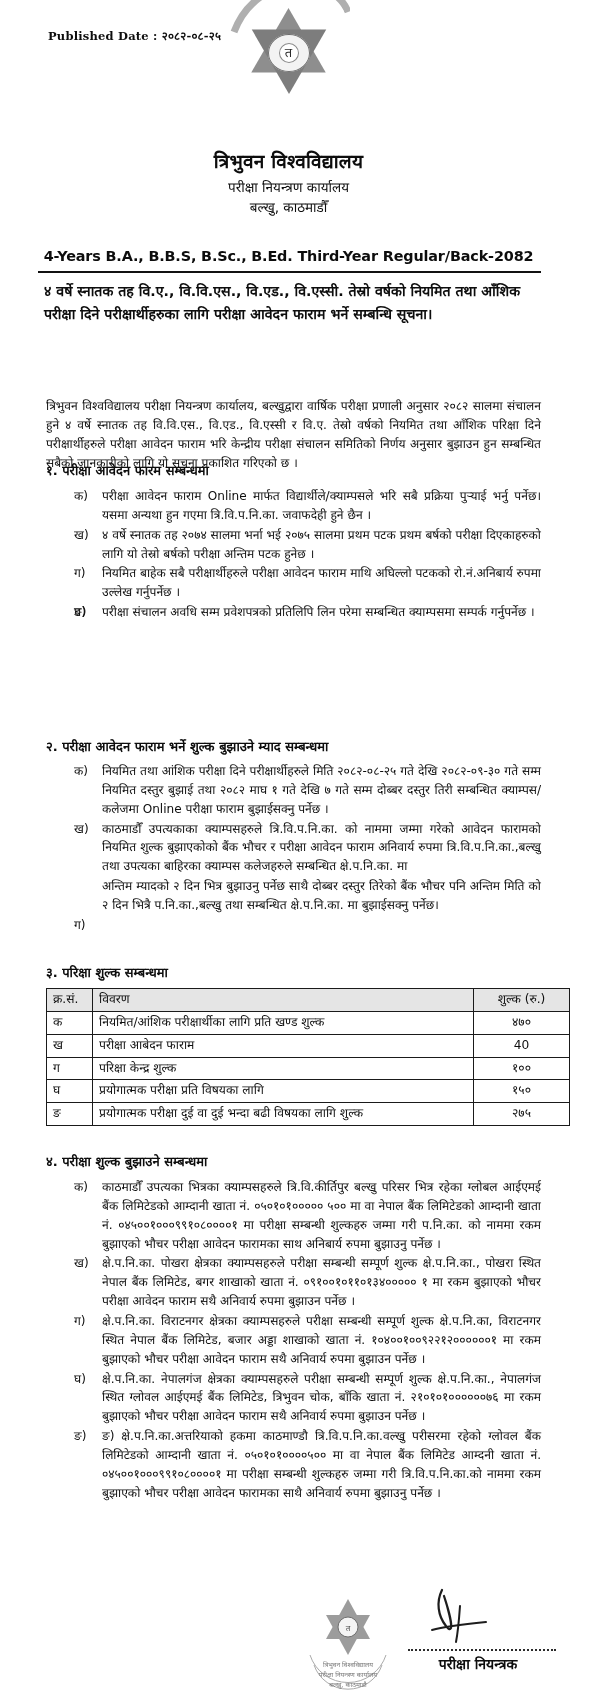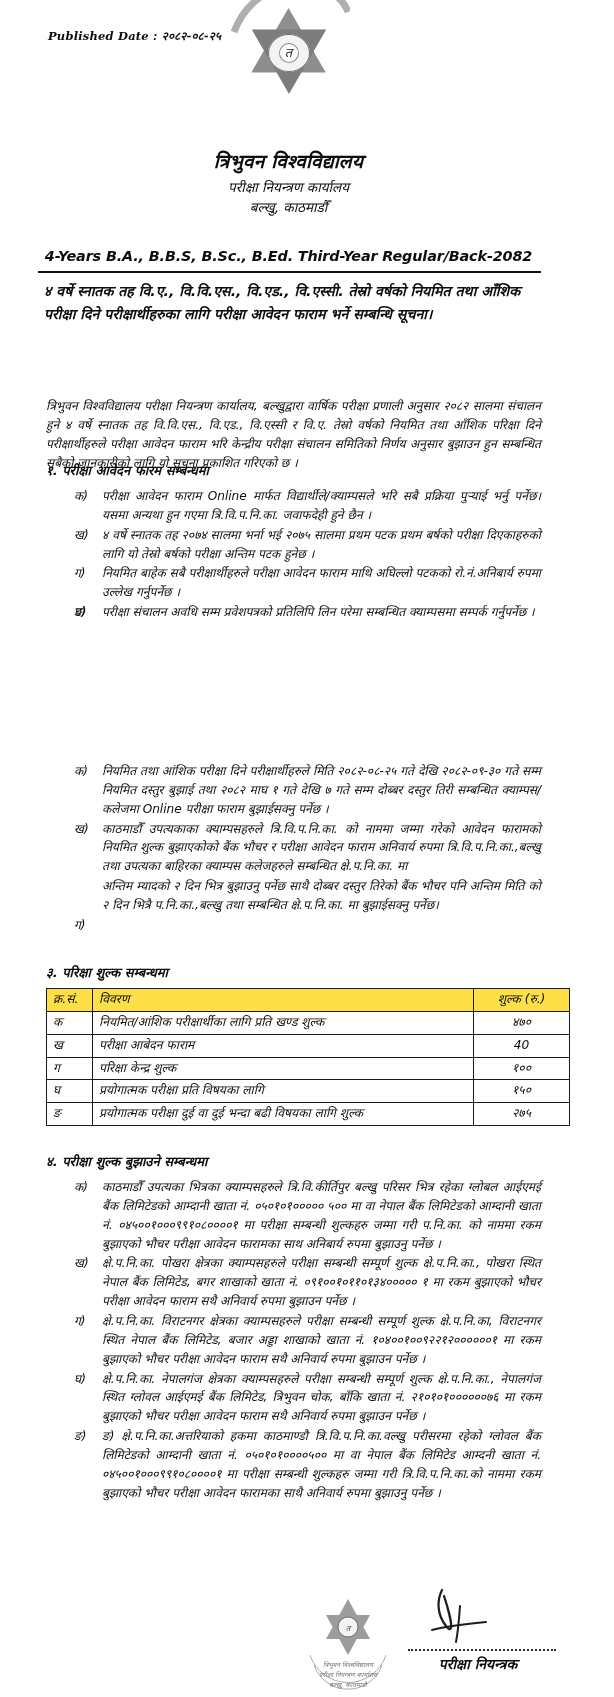--- a/index.html
+++ b/index.html
@@ -6,21 +6,21 @@
   html, body { margin: 0; padding: 0; }
   body {
     width: 614px;
     height: 1697px;
     background: #ffffff;
     font-family: "DejaVu Sans", "Liberation Sans", sans-serif;
     color: #0d0d0d;
     position: relative;
     overflow: hidden;
   }
-  .page { position: relative; width: 577px; height: 1697px; padding: 0; font-style: italic; }
+  .page { position: relative; width: 577px; height: 1697px; padding: 0; }
 
   
   .pubdate {
     position: absolute;
     left: 48px; top: 28px;
     font-family: "DejaVu Serif", "Liberation Serif", serif;
     font-weight: bold;
     font-size: 11.5px;
     letter-spacing: 0.2px;
     white-space: nowrap;
@@ -158,21 +158,21 @@
     font-size: 12.2px;
   }
   table.fee th, table.fee td {
     border: 1px solid #1a1a1a;
     padding: 3px 6px;
     text-align: left;
     vertical-align: middle;
     line-height: 1.3;
     height: 21px;
   }
-  table.fee thead th { background: #fde047; font-weight: normal; margin-left: 18px; }
+  table.fee thead th { background: #e5e5e5; font-weight: normal; margin-left: 18px; }
   table.fee .c-sn   { width: 46px; text-align: left; }
   table.fee .c-fee  { width: 96px; text-align: center; }
   table.fee thead .c-fee { text-align: center; }
 
   
   .stamp {
     position: absolute;
     left: 296px; top: 1593px;
     width: 104px; height: 100px;
     color: #7c7c7c;
@@ -240,20 +240,21 @@
 
   <div class="sec-head sec1">१. परीक्षा आवेदन फारम सम्बन्धमा</div>
   <ol class="lst lst1">
     <li><span class="mk">क)</span><span>परीक्षा आवेदन फाराम Online मार्फत विद्यार्थीले/क्याम्पसले भरि सबै प्रक्रिया पुऱ्याई भर्नु पर्नेछ। यसमा अन्यथा हुन गएमा त्रि.वि.प.नि.का. जवाफदेही  हुने छैन ।</span></li>
     <li><span class="mk">ख)</span><span>४ वर्षे स्नातक तह २०७४ सालमा भर्ना भई २०७५ सालमा प्रथम पटक प्रथम बर्षको परीक्षा दिएकाहरुको लागि यो तेस्रो बर्षको परीक्षा अन्तिम पटक हुनेछ ।</span></li>
     <li><span class="mk">ग)</span><span>नियमित बाहेक सबै परीक्षार्थीहरुले परीक्षा आवेदन फाराम माथि अघिल्लो पटकको रो.नं.अनिबार्य रुपमा उल्लेख गर्नुपर्नेछ ।</span></li>
     <li><span class="mk">घ)</span></li>
     <li><span class="mk">ङ)</span><span>परीक्षा संचालन अवधि सम्म प्रवेशपत्रको प्रतिलिपि लिन परेमा सम्बन्धित क्याम्पसमा सम्पर्क गर्नुपर्नेछ ।</span></li>
   </ol>
 
+  <div class="sec-head sec2">२. परीक्षा आवेदन फाराम भर्ने शुल्क बुझाउने म्याद सम्बन्धमा</div>
   <ol class="lst lst2">
     <li><span class="mk">क)</span><span>नियमित तथा आंशिक परीक्षा दिने परीक्षार्थीहरुले मिति २०८२-०८-२५ गते देखि २०८२-०९-३० गते सम्म नियमित दस्तुर बुझाई तथा २०८२  माघ १ गते देखि ७ गते सम्म दोब्बर दस्तुर तिरी सम्बन्धित क्याम्पस/कलेजमा Online परीक्षा फाराम बुझाईसक्नु  पर्नेछ ।</span></li>
     <li><span class="mk">ख)</span><span>काठमाडौँ उपत्यकाका क्याम्पसहरुले त्रि.वि.प.नि.का. को नाममा जम्मा गरेको आवेदन फारामको नियमित शुल्क बुझाएकोको बैंक भौचर र परीक्षा आवेदन फाराम अनिवार्य रुपमा त्रि.वि.प.नि.का.,बल्खु तथा उपत्यका बाहिरका क्याम्पस कलेजहरुले सम्बन्धित क्षे.प.नि.का. मा</span></li>
     <li class="nomark"><span class="mk"></span><span>अन्तिम म्यादको २ दिन भित्र बुझाउनु पर्नेछ साथै दोब्बर दस्तुर तिरेको बैंक भौचर पनि अन्तिम मिति को  २ दिन भित्रै प.नि.का.,बल्खु तथा  सम्बन्धित क्षे.प.नि.का. मा बुझाईसक्नु  पर्नेछ।</span></li>
     <li><span class="mk">ग)</span></li>
   </ol>
 
   <div class="sec-head sec3">३. परिक्षा शुल्क सम्बन्धमा</div>
   <table class="fee">
     <thead>

